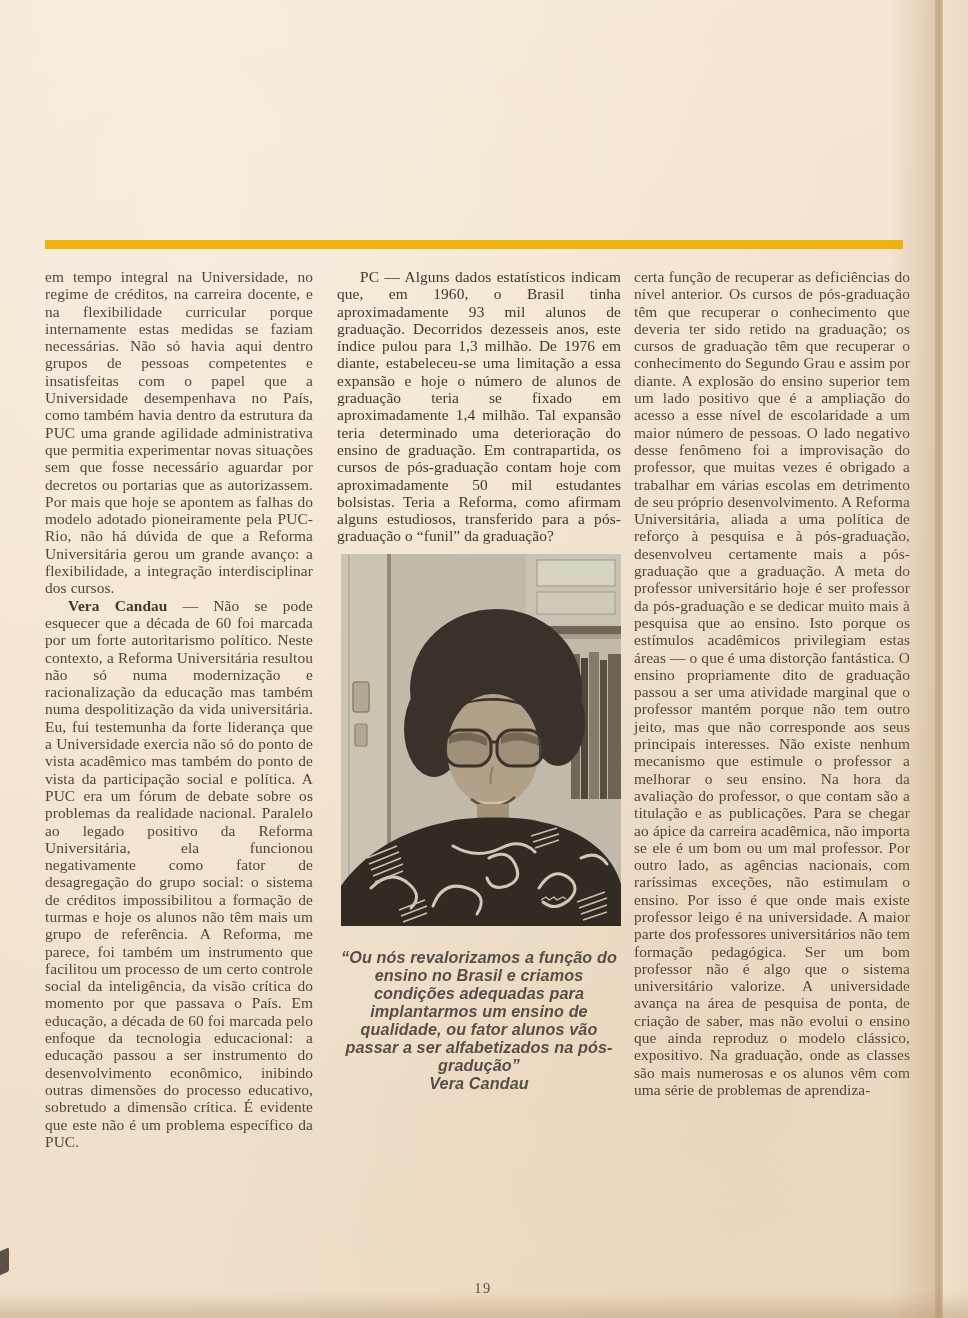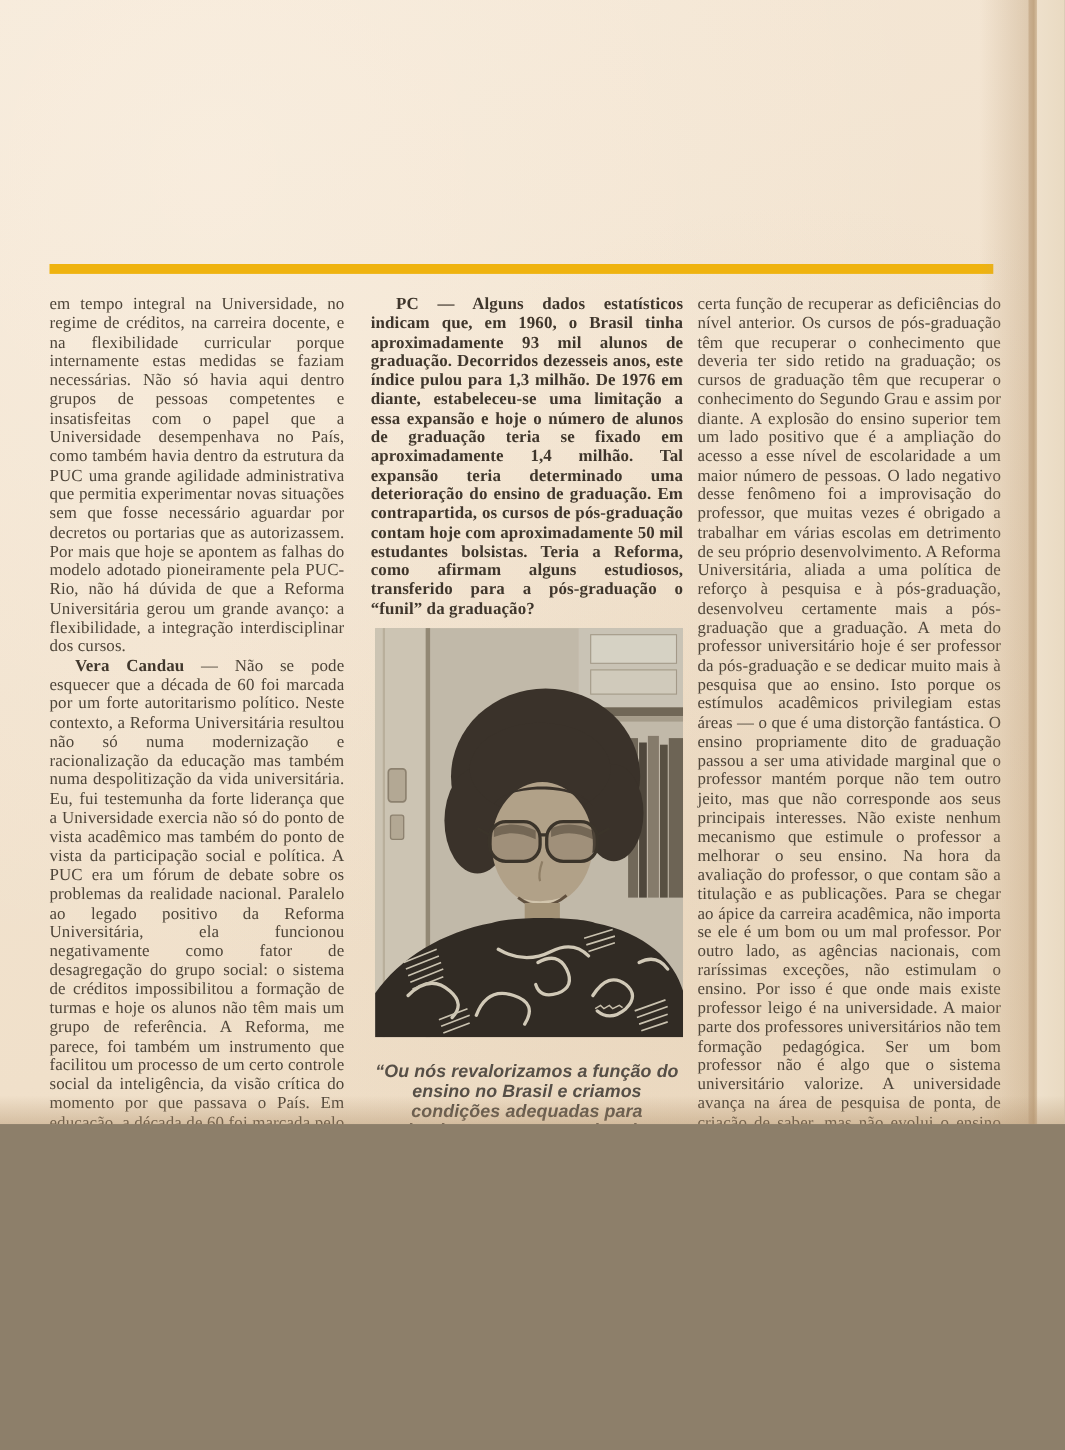--- a/index.html
+++ b/index.html
@@ -1,45 +1,45 @@
 <!DOCTYPE html>
 <html lang="pt"><head>
 <meta charset="utf-8">
 <style>
   html,body { margin:0; padding:0; background:#8d7f6a; }
   .page {
-    position:relative; width:968px; height:1022px; overflow:hidden;
+    position:relative; width:968px; height:1318px; overflow:hidden;
     background:
       radial-gradient(ellipse at 20% 15%, rgba(255,248,238,0.35), rgba(255,248,238,0) 60%),
       radial-gradient(ellipse at 75% 80%, rgba(205,175,140,0.18), rgba(205,175,140,0) 55%),
       linear-gradient(160deg,#f5e8d7 0%, #f2e3cf 45%, #eeddc5 100%);
     font-family:"Liberation Serif", serif;
   }
   .accent-bar { position:absolute; left:45px; top:240px; width:858px; height:9px; background:#efb30f; }
 
   .col { position:absolute; top:268px; font-size:15.4px; line-height:17.3px; color:#4e4539;
          text-align:justify; letter-spacing:0.1px; }
   .col p { margin:0; text-indent:1.5em; }
   .col p.noindent { text-indent:0; }
   .col1 { left:45px;  width:268px; }
   .col2 { left:337px; width:284px; }
   .col3 { left:634px; width:276px; }
   .speaker { font-weight:bold; color:#41382d; }
-  .bold-q { font-weight:bold; color:#3f362c; }
+  .bold-q { font-weight:normal; color:#3f362c; }
 
   .photo-wrap { margin:9px 0 0 4px; width:280px; height:372px; }
   .photo-wrap svg { display:block; }
 
   .pullquote { margin:22px 2px 0 2px; font-family:"Liberation Sans", sans-serif;
                font-style:italic; font-weight:bold; font-size:16.2px; line-height:18px;
                text-align:center; color:#564f47; }
   .pullquote p { margin:0; text-indent:0; }
 
   .page-number { position:absolute; left:0; top:1280px; width:910px; text-align:center;
-                 font-size:14.5px; color:#5a5044; letter-spacing:1.5px; }
+                 font-size:14.5px; color:#5a5044; letter-spacing:1.5px;padding-left:28px; }
 
   
   .edge-right-shade { position:absolute; top:0; right:32px; width:46px; height:100%;
        background:linear-gradient(to right, rgba(186,156,118,0), rgba(186,156,118,0.38)); }
   .edge-right-line  { position:absolute; top:0; right:25px; width:8px; height:100%;
        background:linear-gradient(to right,#cbb192,#c2a683 60%,#d8c2a4); }
   .edge-right-outer { position:absolute; top:0; right:0; width:25px; height:100%;
        background:linear-gradient(to right,#eee0cb,#e9dac2); }
   .edge-bottom { position:absolute; bottom:0; left:0; width:100%; height:26px;
        background:linear-gradient(to bottom, rgba(176,144,106,0), rgba(176,144,106,0.42)); }
@@ -126,21 +126,21 @@
           <path d="M236,348 l28,-10 M238,354 l28,-10 M240,360 l26,-9 M242,366 l24,-8"></path>
         </g>
 
         <path d="M200,346 l5,-3 l3,3 l5,-3 l3,3 l6,-3 l3,2" stroke="#cfc6b4" stroke-width="1.3" fill="none"></path>
 
         <rect x="0" y="0" width="280" height="372" fill="#8b7a5e" opacity="0.08"></rect>
       </svg>
     </div>
 
     <div class="pullquote">
-      <p>“Ou nós revalorizamos a função do ensino no Brasil e criamos condições adequadas para implantarmos um ensino de qualidade, ou certo alunos vão passar a ser alfabetizados na pós-gradução”</p>
+      <p>“Ou nós revalorizamos a função do ensino no Brasil e criamos condições adequadas para implantarmos um ensino de qualidade, ou fator alunos vão passar a ser alfabetizados na pós-gradução”</p>
       <p>Vera Candau</p>
     </div>
   </div>
 
   <div class="col col3">
     <p class="noindent">certa função de recuperar as deficiências do nível anterior. Os cursos de pós-graduação têm que recuperar o conhecimento que deveria ter sido retido na graduação; os cursos de graduação têm que recuperar o conhecimento do Segundo Grau e assim por diante. A explosão do ensino superior tem um lado positivo que é a ampliação do acesso a esse nível de escolaridade a um maior número de pessoas. O lado negativo desse fenômeno foi a improvisação do professor, que muitas vezes é obrigado a trabalhar em várias escolas em detrimento de seu próprio desenvolvimento. A Reforma Universitária, aliada a uma política de reforço à pesquisa e à pós-graduação, desenvolveu certamente mais a pós-graduação que a graduação. A meta do professor universitário hoje é ser professor da pós-graduação e se dedicar muito mais à pesquisa que ao ensino. Isto porque os estímulos acadêmicos privilegiam estas áreas — o que é uma distorção fantástica. O ensino propriamente dito de graduação passou a ser uma atividade marginal que o professor mantém porque não tem outro jeito, mas que não corresponde aos seus principais interesses. Não existe nenhum mecanismo que estimule o professor a melhorar o seu ensino. Na hora da avaliação do professor, o que contam são a titulação e as publicações. Para se chegar ao ápice da carreira acadêmica, não importa se ele é um bom ou um mal professor. Por outro lado, as agências nacionais, com raríssimas exceções, não estimulam o ensino. Por isso é que onde mais existe professor leigo é na universidade. A maior parte dos professores universitários não tem formação pedagógica. Ser um bom professor não é algo que o sistema universitário valorize. A universidade avança na área de pesquisa de ponta, de criação de saber, mas não evolui o ensino que ainda reproduz o modelo clássico, expositivo. Na graduação, onde as classes são mais numerosas e os alunos vêm com uma série de problemas de aprendiza-</p>
   </div>
 
   <div class="page-number">19</div>
 

